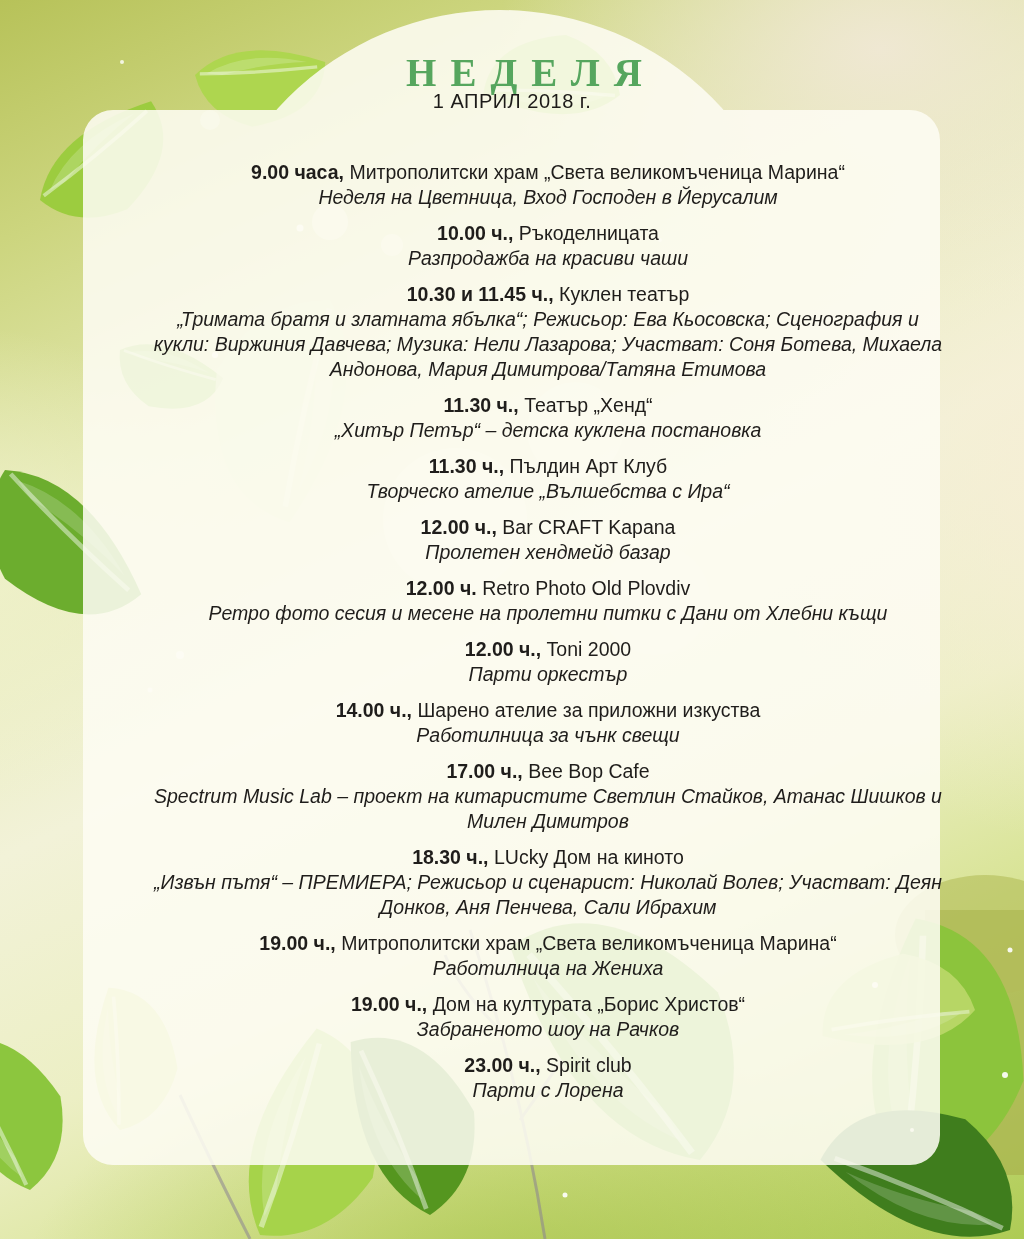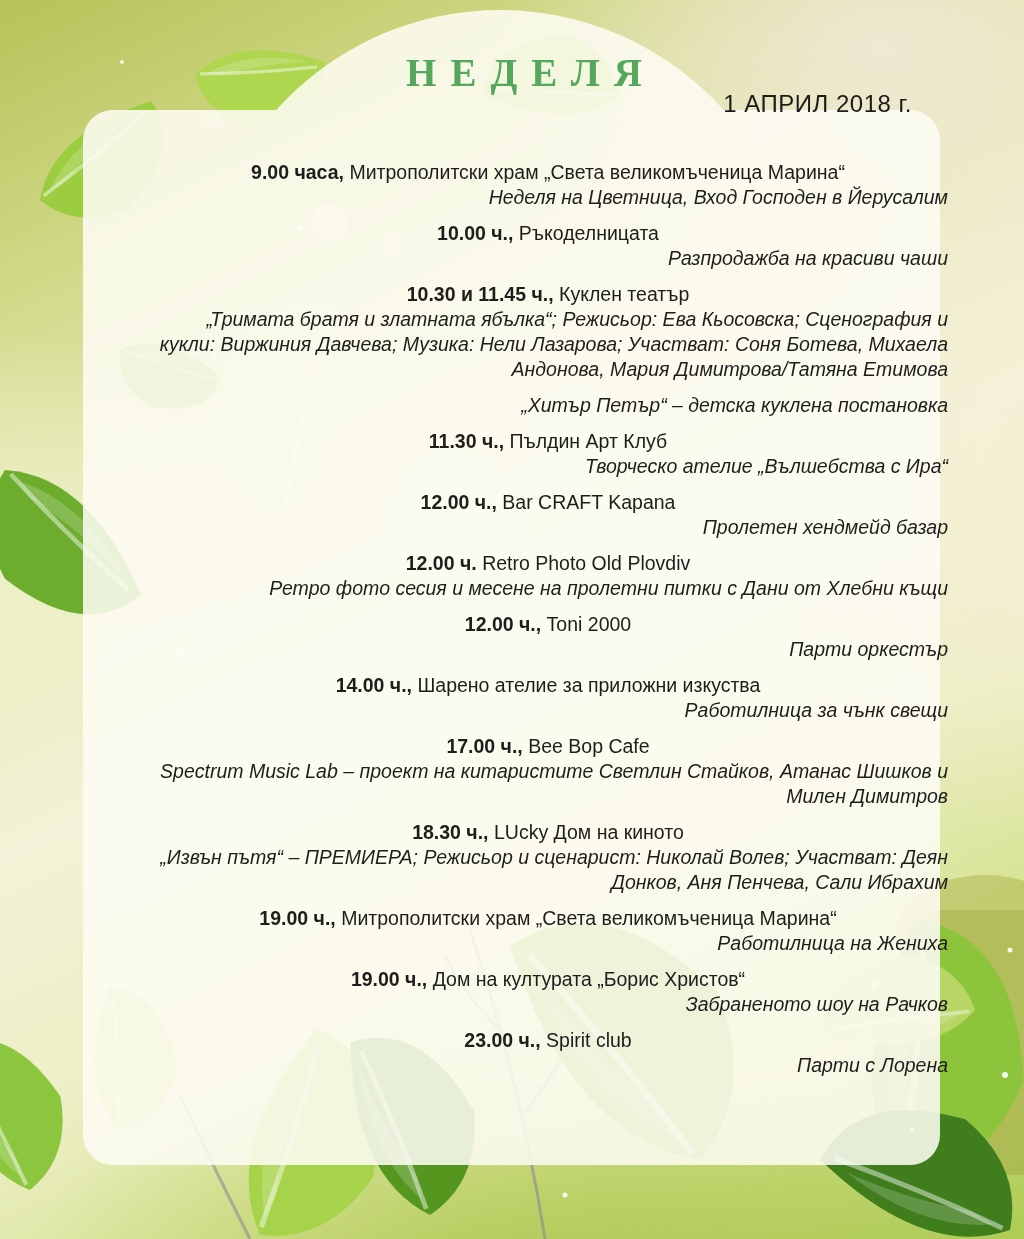--- a/index.html
+++ b/index.html
@@ -25,30 +25,30 @@
   }
   .poster-title{
     margin:12px;position:absolute;left:0;top:38px;width:800px;
     font-family:"Liberation Serif","DejaVu Serif",serif;
     font-weight:bold;font-size:39px;letter-spacing:14px;
     color:var(--title-green,#56a65e);
     text-indent:14px; 
   }
   .poster-date{
     margin:0;position:absolute;left:0;top:90px;width:800px;
-    font-size:24px;letter-spacing:.5px;color:#1d1b19;text-align:right;
+    font-size:20px;letter-spacing:.5px;color:#1d1b19;
   }
   .events{
     position:absolute;left:0;top:160px;width:800px;
     display:flex;flex-direction:column;row-gap:11px;margin-left:36px;
   }
   .event{line-height:25px;font-size:19.5px;}
   .ev-head{font-weight:normal;}
   .ev-time{font-weight:bold;}
-  .ev-desc{font-style:italic;text-align:right;}
+  .ev-desc{font-style:italic;}
 </style>
 </head>
 <body>
 
 <div class="stage">
 
   <svg class="decor" width="1024" height="1239" viewBox="0 0 1024 1239" aria-hidden="true">
     <defs>
       <g id="leaf">
         <path d="M0 0 Q28 -46 112 -40 Q122 6 62 33 Q18 33 0 0 Z"></path>
@@ -123,20 +123,21 @@
         </div>
         <div class="event">
           <div class="ev-head"><span class="ev-time">10.00 ч.,</span> <span class="ev-venue">Ръкоделницата</span></div>
           <div class="ev-desc">Разпродажба на красиви чаши</div>
         </div>
         <div class="event">
           <div class="ev-head"><span class="ev-time">10.30 и 11.45 ч.,</span> <span class="ev-venue">Куклен театър</span></div>
           <div class="ev-desc">„Тримата братя и златната ябълка“; Режисьор: Ева Кьосовска; Сценография и кукли: Виржиния Давчева; Музика: Нели Лазарова; Участват: Соня Ботева, Михаела Андонова, Мария Димитрова/Татяна Етимова</div>
         </div>
         <div class="event">
+          <div class="ev-head"><span class="ev-time">11.30 ч.,</span> <span class="ev-venue">Театър „Хенд“</span></div>
           <div class="ev-desc">„Хитър Петър“ – детска куклена постановка</div>
         </div>
         <div class="event">
           <div class="ev-head"><span class="ev-time">11.30 ч.,</span> <span class="ev-venue">Пълдин Арт Клуб</span></div>
           <div class="ev-desc">Творческо ателие „Вълшебства с Ира“</div>
         </div>
         <div class="event">
           <div class="ev-head"><span class="ev-time">12.00 ч.,</span> <span class="ev-venue">Bar CRAFT Kapana</span></div>
           <div class="ev-desc">Пролетен хендмейд базар</div>
         </div>

